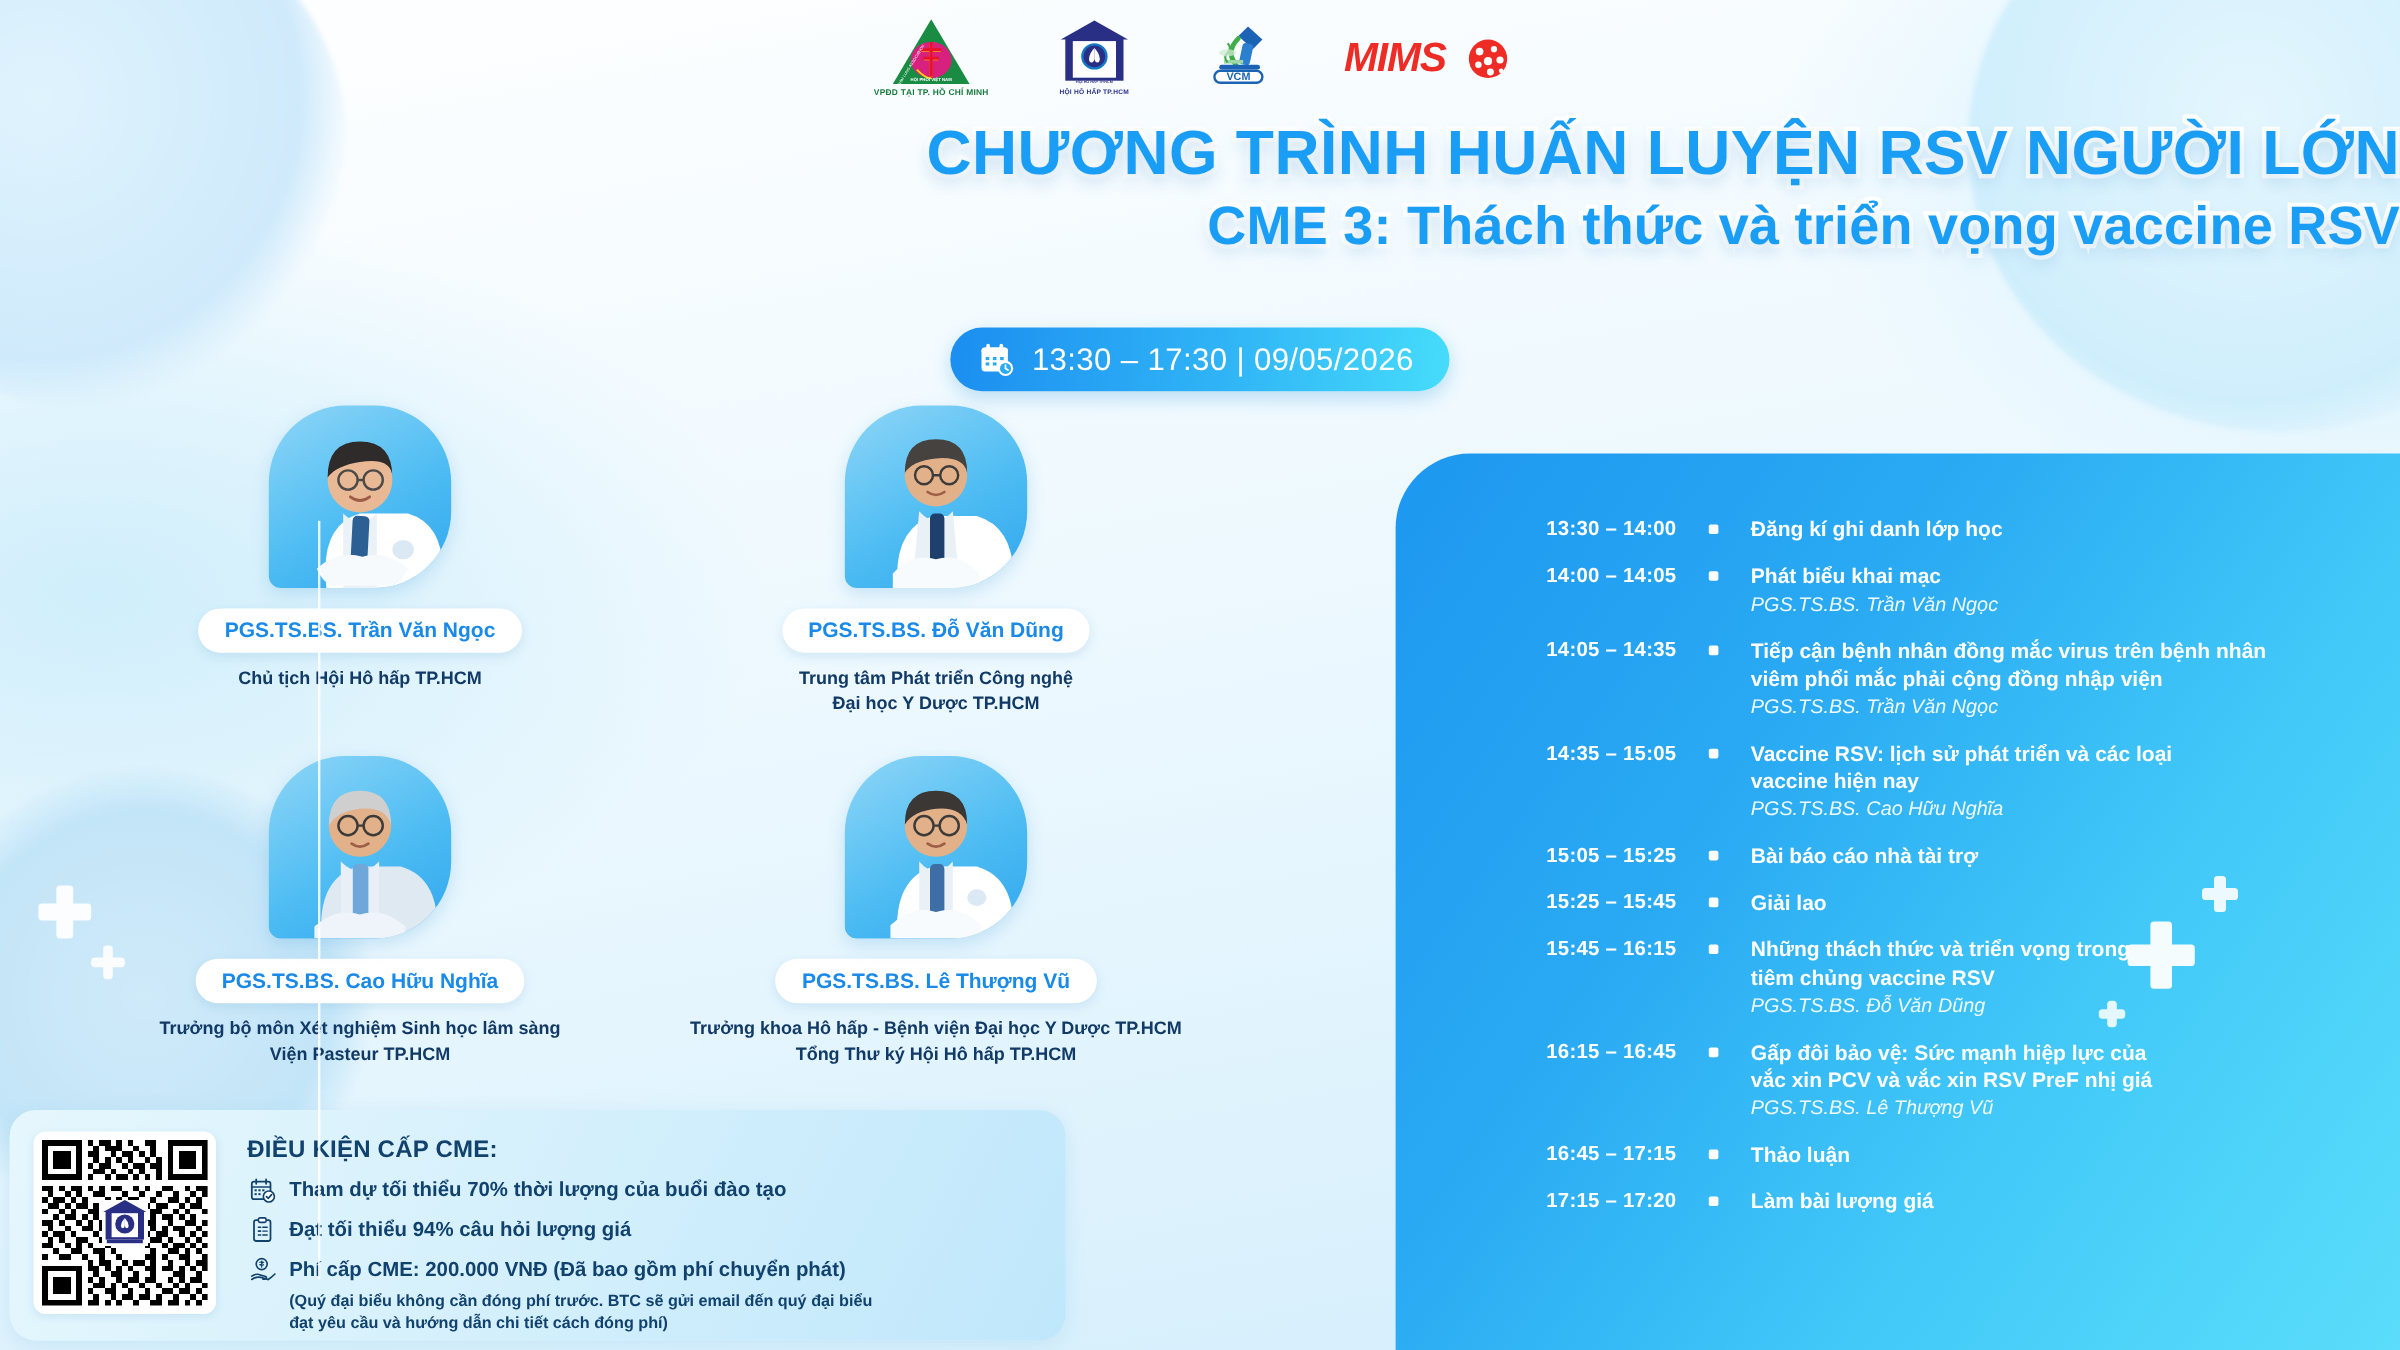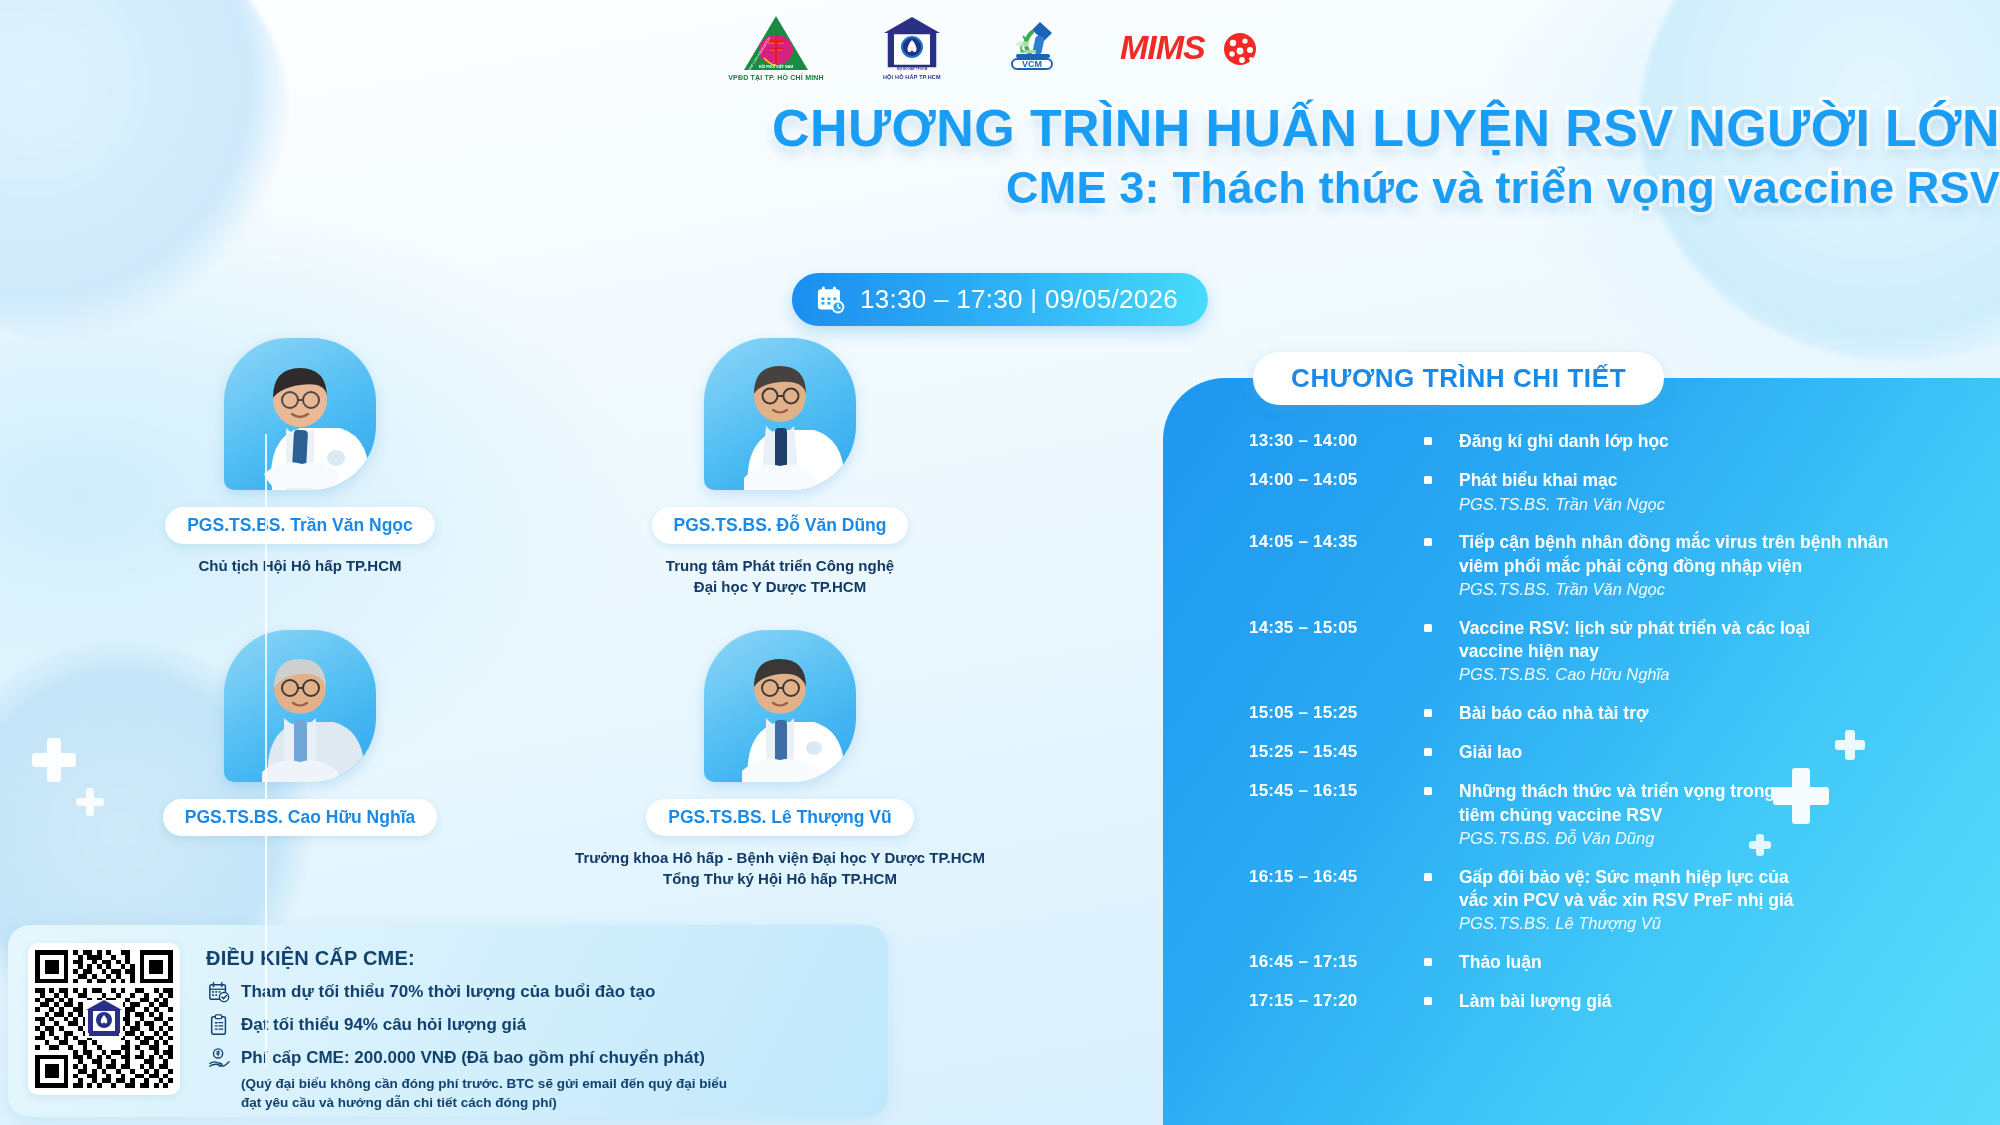--- a/index.html
+++ b/index.html
@@ -104,21 +104,21 @@
     position: absolute; left: 1253px; top: 352px; z-index: 8;
     background: #fff; border-radius: 30px; padding: 11px 38px;
     box-shadow: 0 4px 13px rgba(90,160,210,.25);
   }
   .agenda-head span { color: #1a8ae8; font-size: 26px; font-weight: 700; letter-spacing: .6px; }
 
   .agenda-list { position: absolute; left: 86px; top: 52px; right: 40px; z-index: 9; }
   .ag-item { display: flex; align-items: flex-start; margin-bottom: 16px; position: relative; }
   .ag-time {
     width: 148px; flex: 0 0 148px; color: #fff; font-size: 17px; font-weight: 700;
-    text-align: left; padding-top: 1px; white-space: nowrap; letter-spacing: .2px;
+    text-align: right; padding-top: 1px; white-space: nowrap; letter-spacing: .2px;
   }
   .ag-dotcol { width: 62px; flex: 0 0 62px; display: flex; justify-content: center; padding-top: 7px; }
   .ag-dot { width: 8px; height: 8px; background: #fff; border-radius: 1.5px; }
   .ag-body { flex: 1; padding-top: 0; }
   .ag-title { color: #fff; font-size: 17.5px; font-weight: 700; line-height: 1.33; white-space: pre-line; }
   .ag-spk { color: #f0fbff; font-size: 16.5px; font-style: italic; line-height: 1.32; margin-top: 1px; }
 
   .ag-line {
     position: absolute; left: 265px; top: 434px; width: 2px; height: 632px;
     background: rgba(255,255,255,.85); z-index: 8;
@@ -302,20 +302,22 @@
             <circle cx="76" cy="58" r="26" fill="#e2b189"></circle>
             <path d="M50 58 q0-29 26-29 q26 0 26 29 q-4-16-26-14 q-19 2-26 14 z" fill="#cfcfcf"></path>
             <circle cx="66" cy="58" r="8" fill="none" stroke="#3c3b3a" stroke-width="2"></circle>
             <circle cx="87" cy="58" r="8" fill="none" stroke="#3c3b3a" stroke-width="2"></circle>
             <path d="M74 58 L79 58" stroke="#3c3b3a" stroke-width="2"></path>
             <path d="M69 73 q7 5 14 0" stroke="#9d5d46" stroke-width="2.2" fill="none" stroke-linecap="round"></path>
             <path d="M38 142 q18-16 38-10 q20-6 38 10 l0 10 l-76 0 z" fill="#eef4fa"></path>
           </svg>
         </div>
         <div class="spk-name">PGS.TS.BS. Cao Hữu Nghĩa</div>
+        <div class="spk-role">Trưởng bộ môn Xét nghiệm Sinh học lâm sàng
+Viện Pasteur TP.HCM</div>
       </div>
 
       <div class="spk">
         <div class="spk-photo">
           <svg width="152" height="152" viewBox="0 0 152 152">
             <path d="M44 152 q-4-50 30-60 l36 0 q34 10 30 60 z" fill="#ffffff"></path>
             <path d="M62 88 q14 16 28 0 l0 64 l-28 0 z" fill="#e9f1f7"></path>
             <rect x="71" y="90" width="12" height="46" rx="4" fill="#3d6ea5"></rect>
             <circle cx="76" cy="58" r="26" fill="#e2b189"></circle>
             <path d="M50 57 q0-28 26-28 q26 0 26 28 q-5-15-26-13 q-19 2-26 13 z" fill="#3a3735"></path>
@@ -448,23 +450,20 @@
         <div class="ag-body">
           <div class="ag-title">Làm bài lượng giá</div>
         </div>
       </div>
 
     </div>
   </div>
 
   <div class="ag-line"></div>
 
-  <div class="agenda-head">
-    <span>CHƯƠNG TRÌNH CHI TIẾT</span>
-  </div>
 
   <div class="cme">
 
     <div class="qr">
       <div class="qr-grid">
         <svg width="138" height="138" viewBox="0 0 29 29" shape-rendering="crispEdges">
           <rect width="29" height="29" fill="#ffffff"></rect>
           <g fill="#000000">
             <path d="M0 0h7v7h-7z"></path>
               <path d="M1 1h5v5h-5z" fill="#fff"></path>

